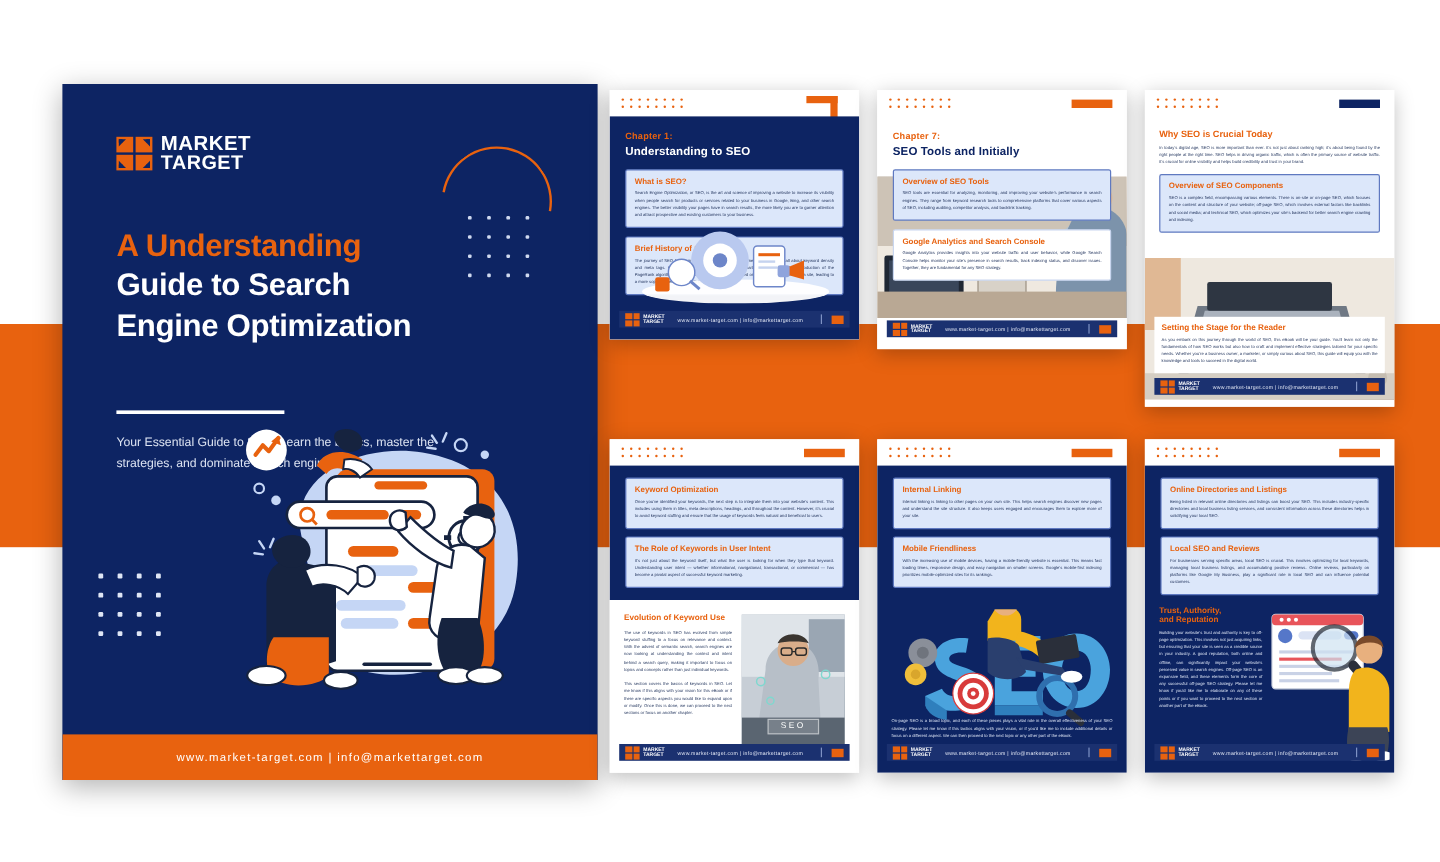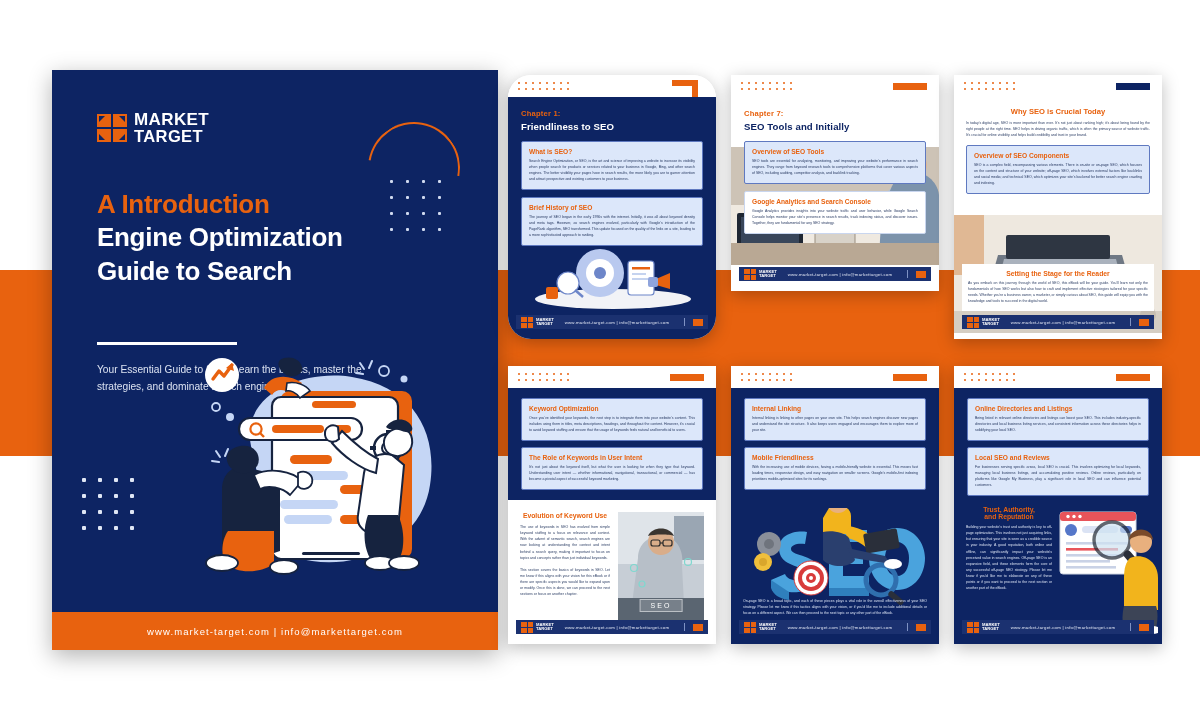--- a/index.html
+++ b/index.html
@@ -86,21 +86,21 @@
   .ch-title { color: #ffffff; font-size: 9.6px; font-weight: 800; margin-top: 3px; letter-spacing: .1px; }
 
   .card {
     background: #dce7fa; border: 1px solid #5f79c0; border-radius: 2px;
     padding: 6px 7px 7px;
   }
   .card.w { background: #ffffff; border-color: #c9d6ef; }
   .card h4 { color: #e8620f; font-size: 6.6px; font-weight: 800; margin-bottom: 3px; }
   .card p { color: #24365f; font-size: 3.5px; line-height: 1.72; text-align: justify; }
 
-  .sec-head-orange { color: #e8620f; font-size: 6.8px; font-weight: 800; text-align: center; }
+  .sec-head-orange { color: #e8620f; font-size: 6.8px; font-weight: 800; }
   .sec-head-orange.lg { font-size: 7.6px; }
   .free-p { color: #2a3c63; font-size: 3.5px; line-height: 1.75; text-align: justify; }
   .free-p.on-navy { color: #dae2f3; }
 
   .pg-footer { position: absolute; left: 8px; right: 8px; bottom: 10px; height: 14px;
     background: #1b3170; display: flex; align-items: center; padding: 0 5px; }
   .pgf-logo { width: 12px; height: 11px; display: grid; grid-template-columns: 1fr 1fr; grid-template-rows: 1fr 1fr; gap: 1px; }
   .pgf-logo b { background: #e8620f; }
   .pgf-name { margin-left: 3px; line-height: .9; }
   .pgf-name i { display: block; color: #fff; font-style: normal; font-weight: 800; font-size: 4.2px; }
@@ -171,23 +171,23 @@
         <b></b>
         <b></b>
         <b></b>
         <b></b>
         <b></b>
         <b></b>
     </div>
 
     <div class="cover-title">
       <h1>
-        <span class="accent">A Introduction</span>
+        <span class="accent">A Understanding</span>
+        <span class="white">Guide to Search</span>
         <span class="white">Engine Optimization</span>
-        <span class="white">Guide to Search</span>
       </h1>
     </div>
     <div class="cover-rule"></div>
     <div class="cover-sub">Your Essential Guide to SEO. Learn the basics, master the strategies, and dominate search engine rankings.</div>
 
     <svg class="cover-illus" viewBox="0 0 290 230">
       <path d="M60 95 C45 40 110 14 160 22 C222 32 246 78 238 130 C230 186 170 214 120 206 C70 198 74 152 60 95Z" fill="#c5d6f5"></path>
       <rect x="88" y="36" width="132" height="168" rx="10" fill="#e8620f"></rect>
       <rect x="80" y="42" width="126" height="162" rx="9" fill="#ffffff" stroke="#16233f" stroke-width="2.2"></rect>
       <rect x="120" y="46" width="44" height="7" rx="3.5" fill="#e8620f"></rect>
@@ -252,21 +252,21 @@
           <line x1="36" y1="94" x2="33" y2="101"></line>
           <line x1="20" y1="106" x2="27" y2="107"></line>
       </g>
     </svg>
 
     <div class="cover-footer">
       <span>www.market-target.com | info@markettarget.com</span>
     </div>
   </div>
 
-  <div class="page" style="left:508px; top:75px; width:208px; height:264px;border-radius:23px;">
+  <div class="page" style="left:508px; top:75px; width:208px; height:208px;">
     <div class="pg-top">
       <div class="pg-dots">
         <b></b>
           <b></b>
           <b></b>
           <b></b>
           <b></b>
           <b></b>
           <b></b>
           <b></b>
@@ -277,21 +277,21 @@
           <b></b>
           <b></b>
           <b></b>
           <b></b>
       </div>
       <div class="pg-bracket"></div>
     </div>
     <div class="pg-body-navy" style="top:22px; bottom:0;">
       <div style="padding:12px 13px 0;">
         <div class="ch-label">Chapter 1:</div>
-        <div class="ch-title">Friendliness to SEO</div>
+        <div class="ch-title">Understanding to SEO</div>
       </div>
       <div style="padding:9px 13px 0;">
         <div class="card">
           <h4>What is SEO?</h4>
           <p>Search Engine Optimization, or SEO, is the art and science of improving a website to increase its visibility when people search for products or services related to your business in Google, Bing, and other search engines. The better visibility your pages have in search results, the more likely you are to garner attention and attract prospective and existing customers to your business.</p>
         </div>
         <div class="card" style="margin-top:7px;">
           <h4>Brief History of SEO</h4>
           <p>The journey of SEO began in the early 1990s with the internet. Initially, it was all about keyword density and meta tags. However, as search engines evolved, particularly with Google's introduction of the PageRank algorithm, SEO transformed. This update focused on the quality of the links on a site, leading to a more sophisticated approach to ranking.</p>
         </div>

